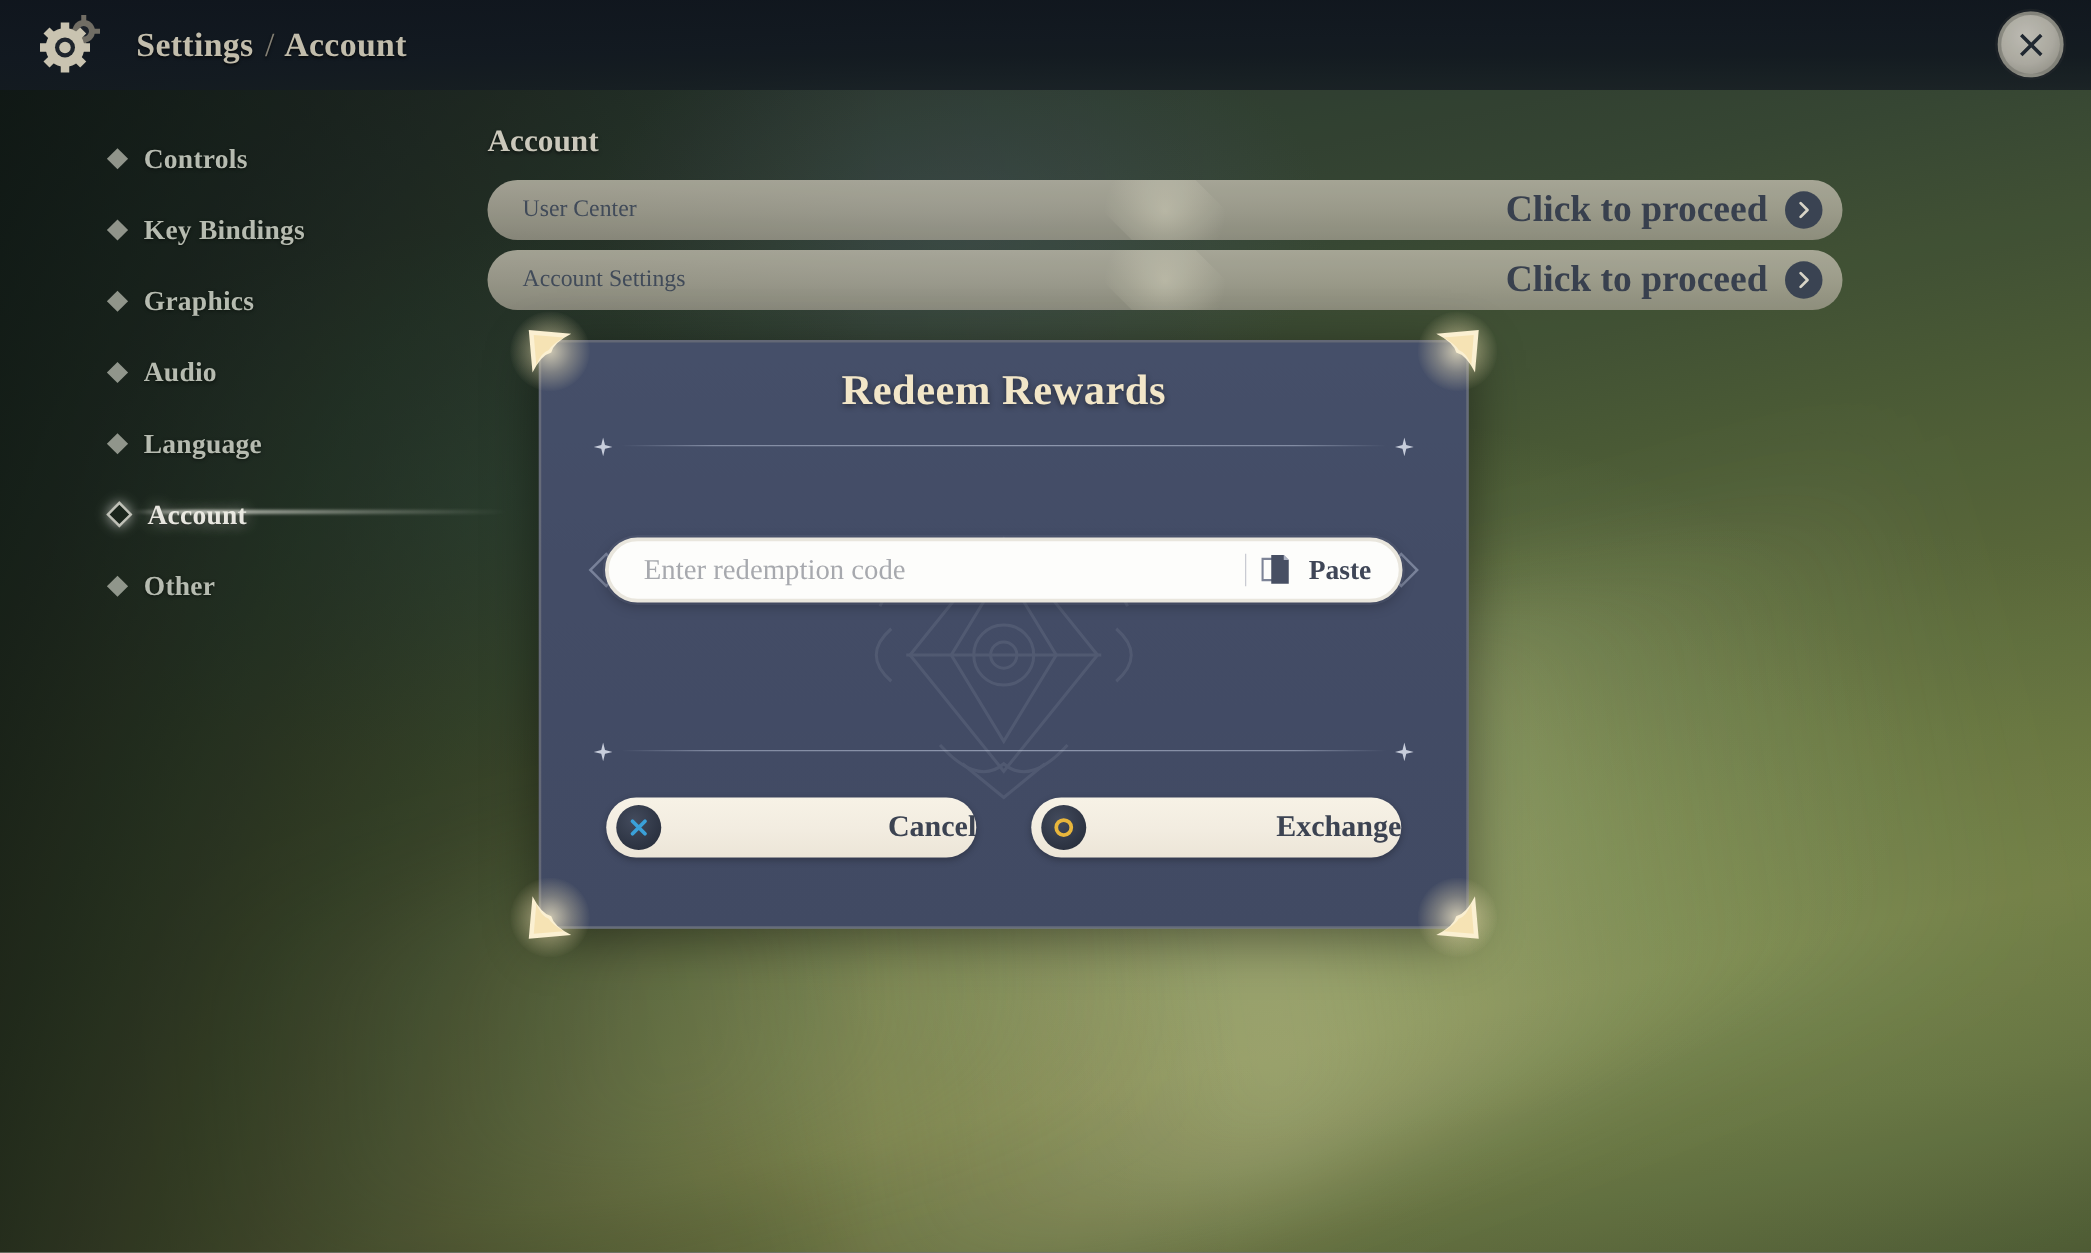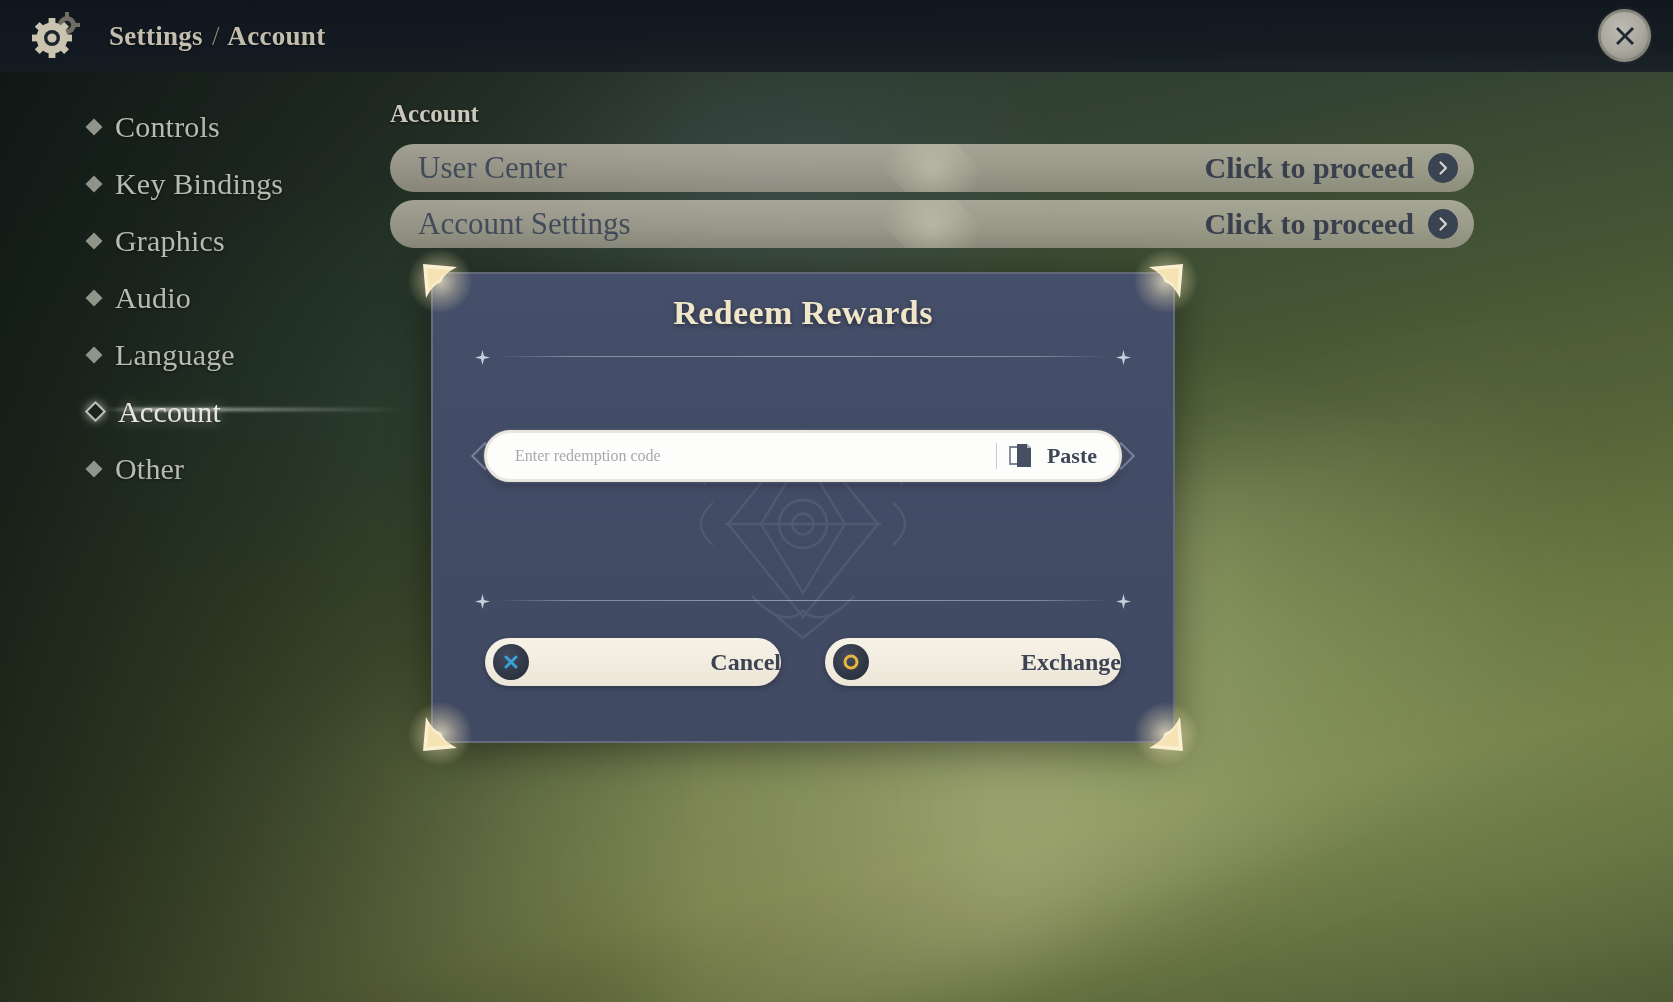--- a/index.html
+++ b/index.html
@@ -129,23 +129,23 @@
   .side-diamond {
     width: 12px;
     height: 12px;
     background: #b6b9ad;
     transform: rotate(45deg);
     flex: 0 0 auto;
     margin-right: 15px;
     opacity: 0.82;
   }
   .side-label {
-    font-size: 30px;
+    font-size: 22px;
     color: #c2c6ba;
-    font-weight: normal;
+    font-weight: bold;
     text-shadow: 0 1px 3px rgba(0,0,0,0.55);
     letter-spacing: 0.2px;
   }
   .side-item.active .side-diamond {
     background: transparent;
     border: 2.5px solid #f4f2e8;
     width: 15px;
     height: 15px;
     box-shadow: 0 0 10px rgba(255,255,250,0.85);
   }
@@ -198,21 +198,21 @@
     position: absolute;
     left: 50%;
     top: -10px;
     width: 120px;
     height: 70px;
     transform: translateX(-50%) rotate(45deg);
     background: radial-gradient(circle, rgba(255,250,225,0.35), rgba(255,250,225,0) 70%);
     pointer-events: none;
   }
   .row-label {
-    font-size: 31px;
+    font-size: 19px;
     color: #464f5e;
     font-weight: normal;
     flex: 1 1 auto;
   }
   .row-action {
     font-size: 30px;
     color: #3c4352;
     font-weight: bold;
     margin-right: 14px;
   }
@@ -343,21 +343,21 @@
     display: flex;
     align-items: center;
     padding: 0 12px 0 28px;
   }
   .code-input {
     flex: 1 1 auto;
     border: none;
     outline: none;
     background: transparent;
     font-family: "Liberation Serif", serif;
-    font-size: 16px;
+    font-size: 23px;
     color: #3c4352;
     height: 100%;
   }
   .code-input::placeholder { color: #a7a9ae; }
 
   .paste-sep {
     width: 1px;
     height: 26px;
     background: #c9cbd2;
     margin: 0 12px 0 6px;

